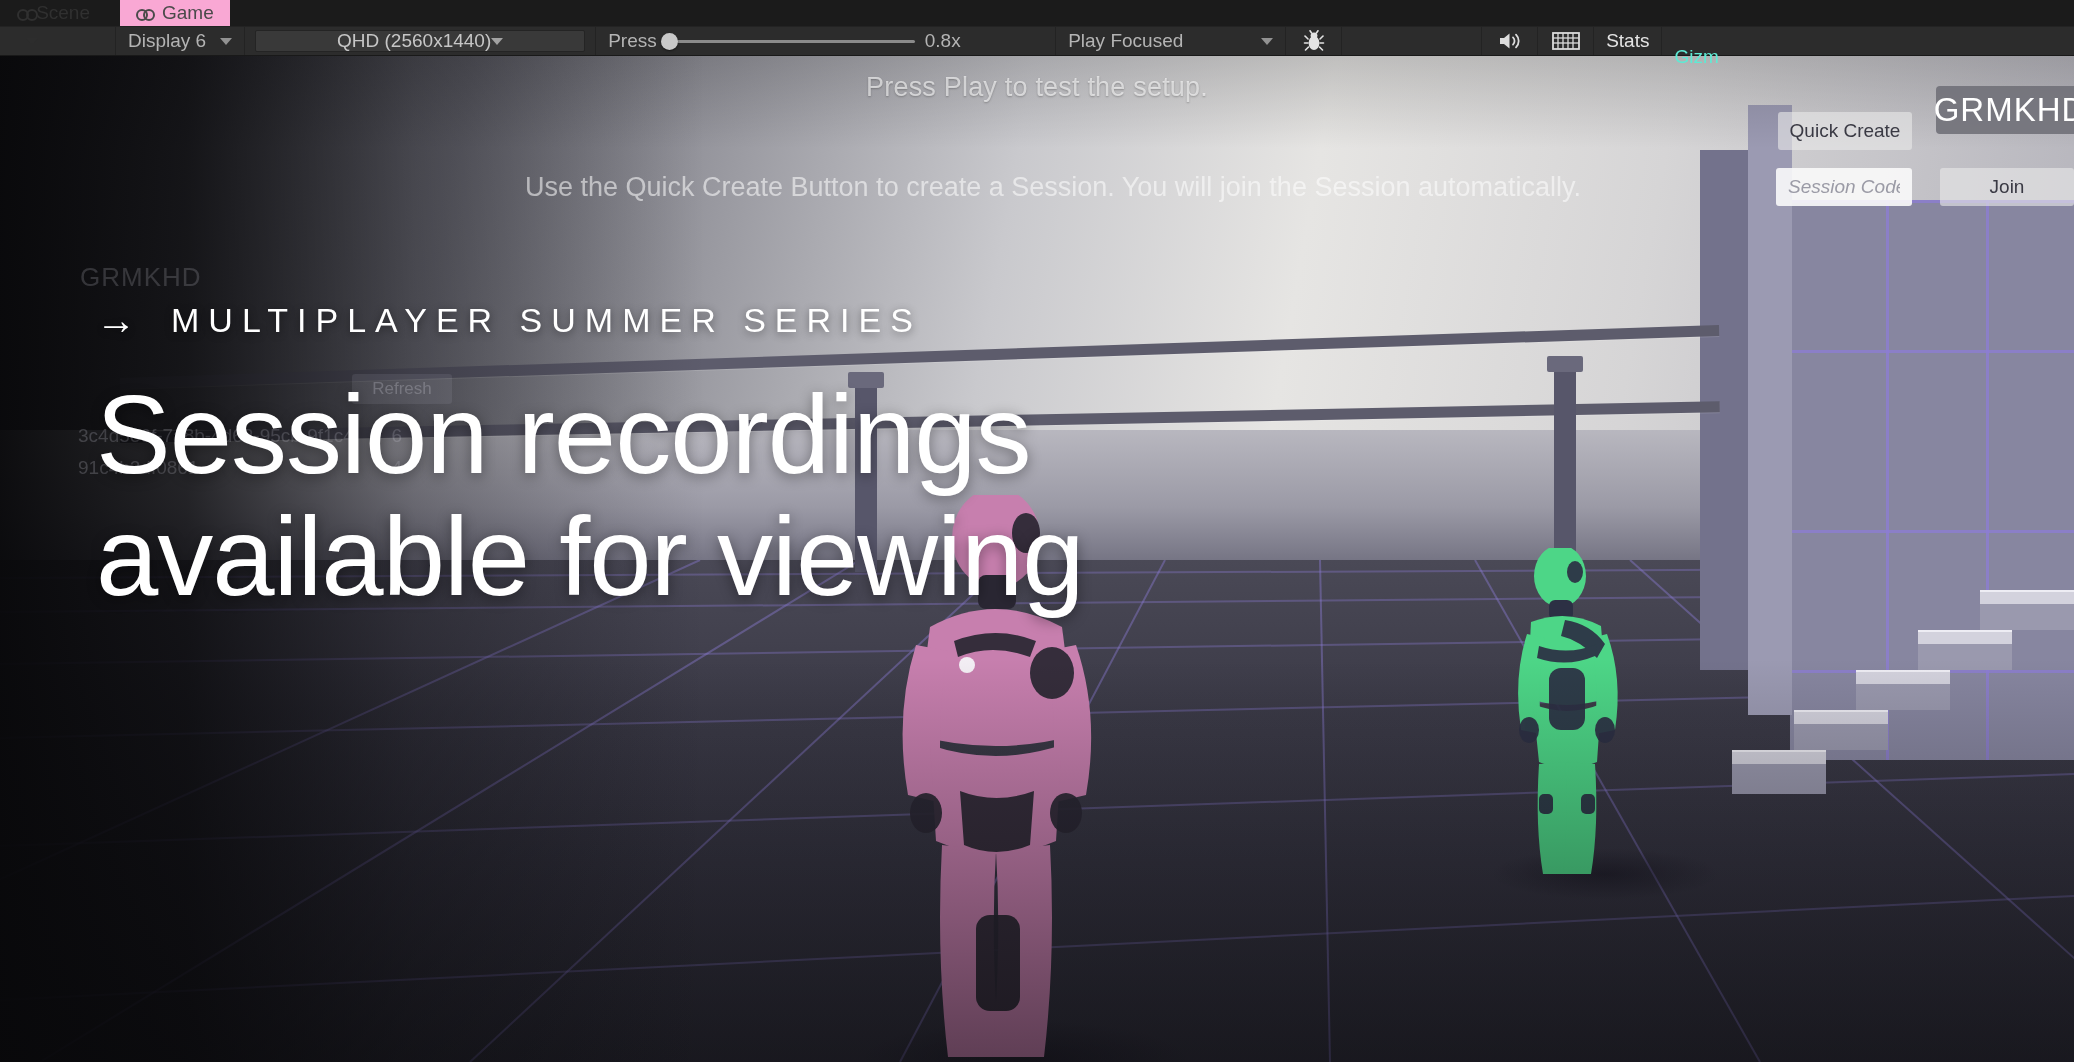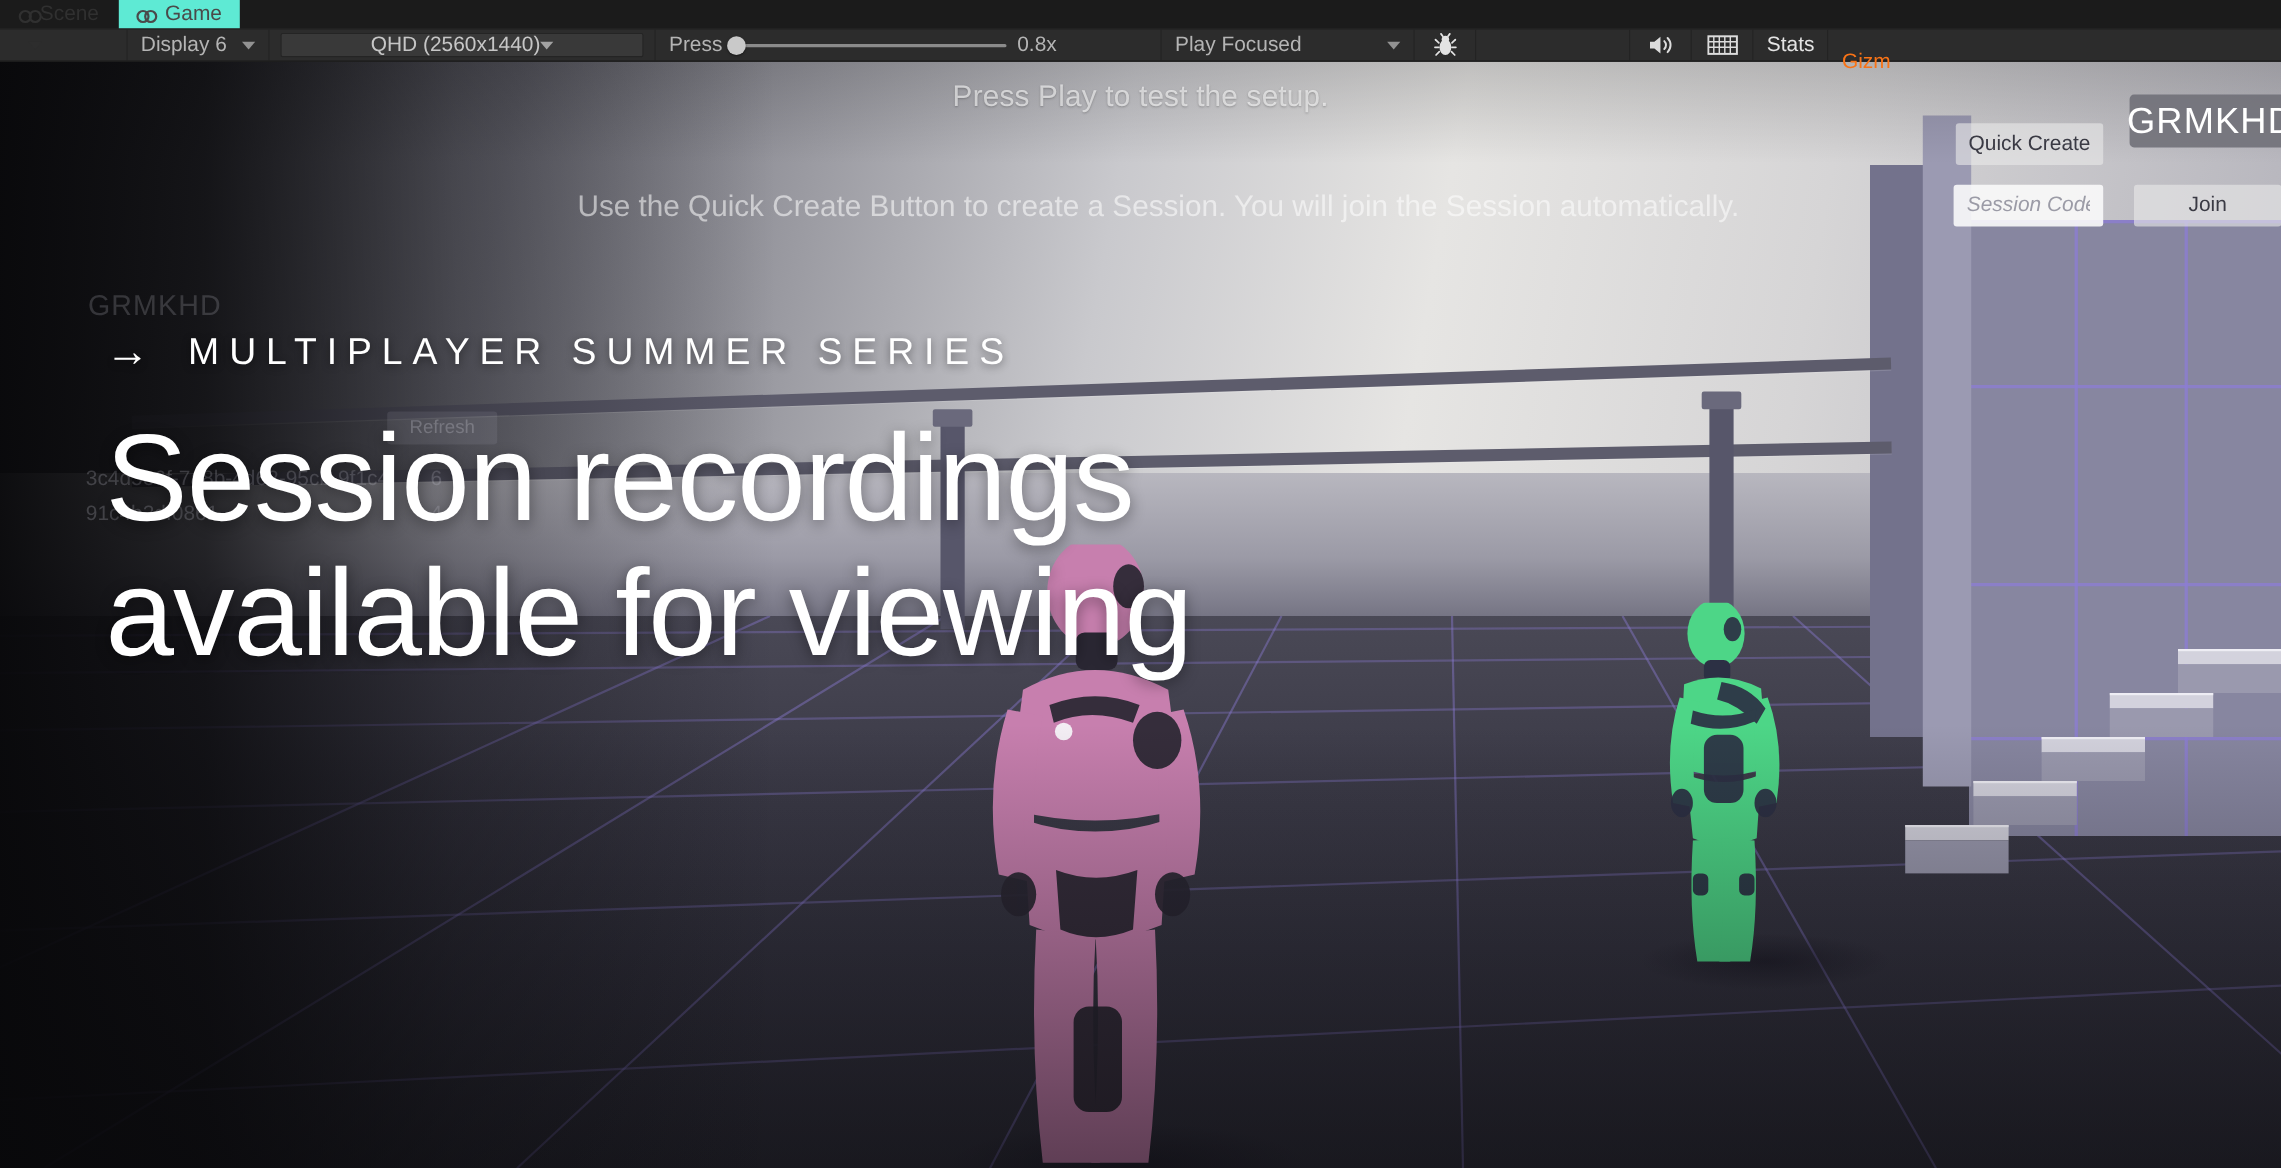--- a/index.html
+++ b/index.html
@@ -77,21 +77,21 @@
   }
   .tabrow {
     position:absolute; left:0; top:0; width:2074px; height:26px;
     background:#1b1b1b;
   }
   .tab {
     position:absolute; top:0; height:26px; display:flex; align-items:center; gap:7px;
     padding:0 16px; font-size:19px; color:#3a3a3a;
   }
   .tab.partial { left:10px; width:96px; overflow:hidden; color:#303030; }
-  .tab.active { left:108px; background:#5eead4; color:#4a4a4a;justify-content:flex-end; }
+  .tab.active { left:120px; background:#f9a8d4; color:#4a4a4a;justify-content:flex-end; }
   .tab-ico { width:19px; height:11px; position:relative; display:inline-block; }
   .tab-ico::before,.tab-ico::after{
     content:""; position:absolute; top:1px; width:8px; height:8px;
     border:2px solid currentColor; border-radius:50%;
   }
   .tab-ico::before{left:0;} .tab-ico::after{right:0;}
 
   .ctrlrow {
     position:absolute; left:0; top:26px; width:2074px; height:30px;
     background:#2c2c2c; display:flex; align-items:stretch;
@@ -422,19 +422,19 @@
             <line x1="21" y1="2" x2="21" y2="18"></line>
           </g>
         </svg>
       </div>
 
       <div class="cell">
         <span style="color:#e4e4e4;">Stats</span>
       </div>
 
       <div class="cell" style="border-right:none;">
-        <span style="color:#f97316;margin-top:31px;">Gizm</span>
+        <span style="color:#5eead4;margin-top:31px;">Gizm</span>
       </div>
 
     </div>
   </div>
 
 </div>
 
 </body></html>

